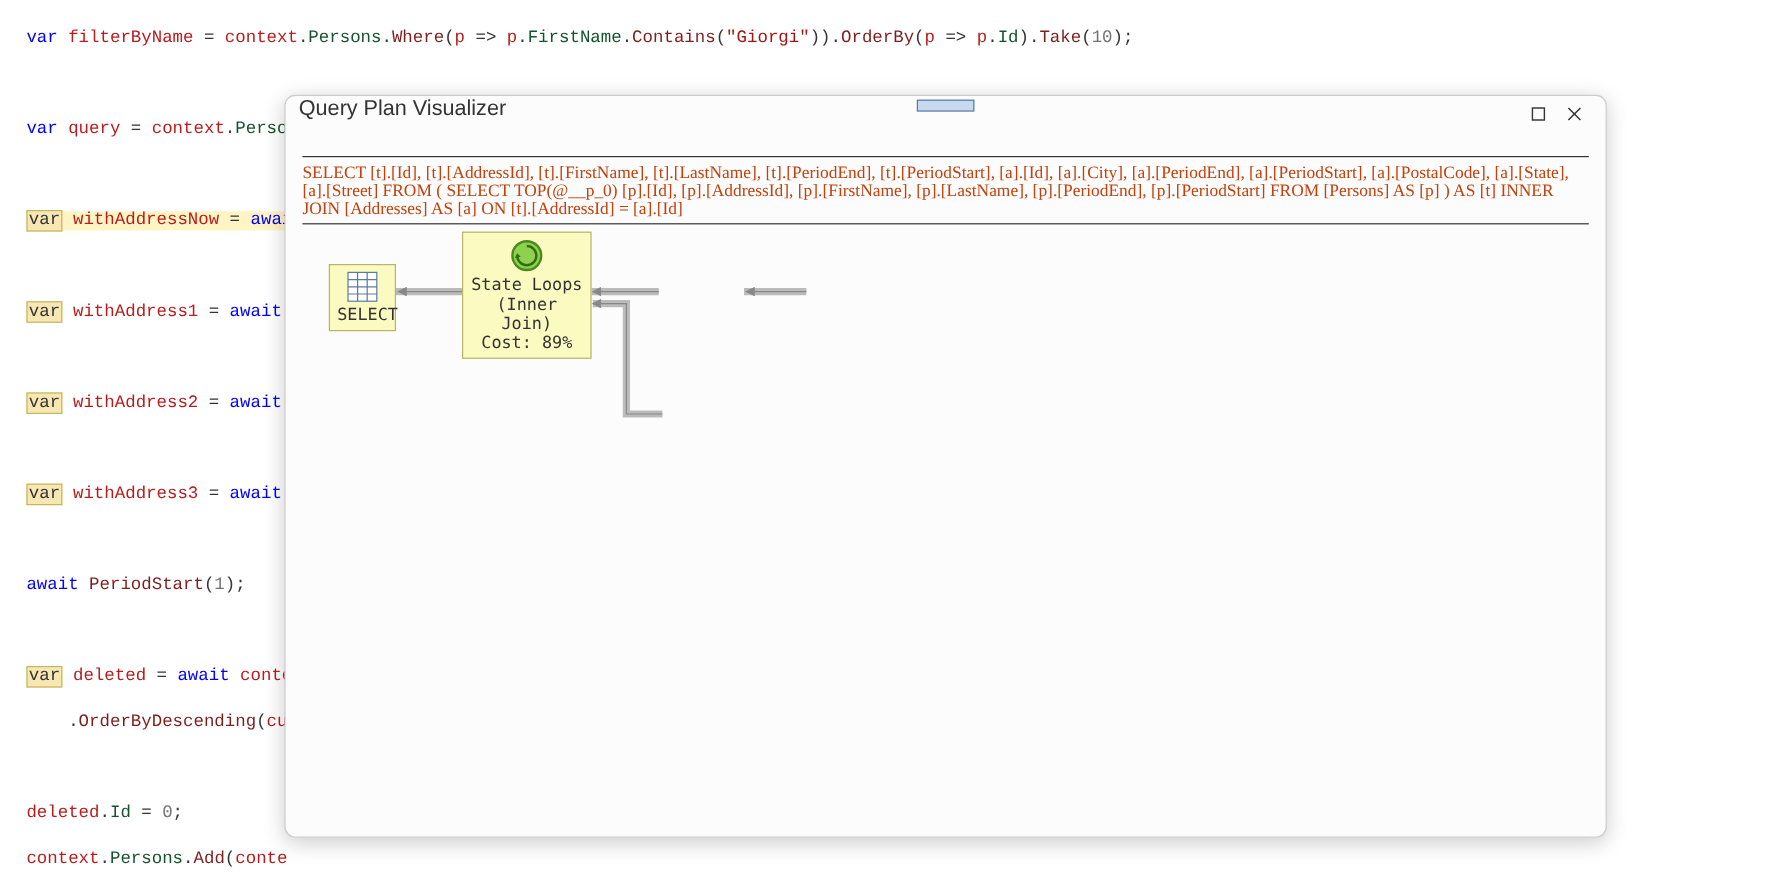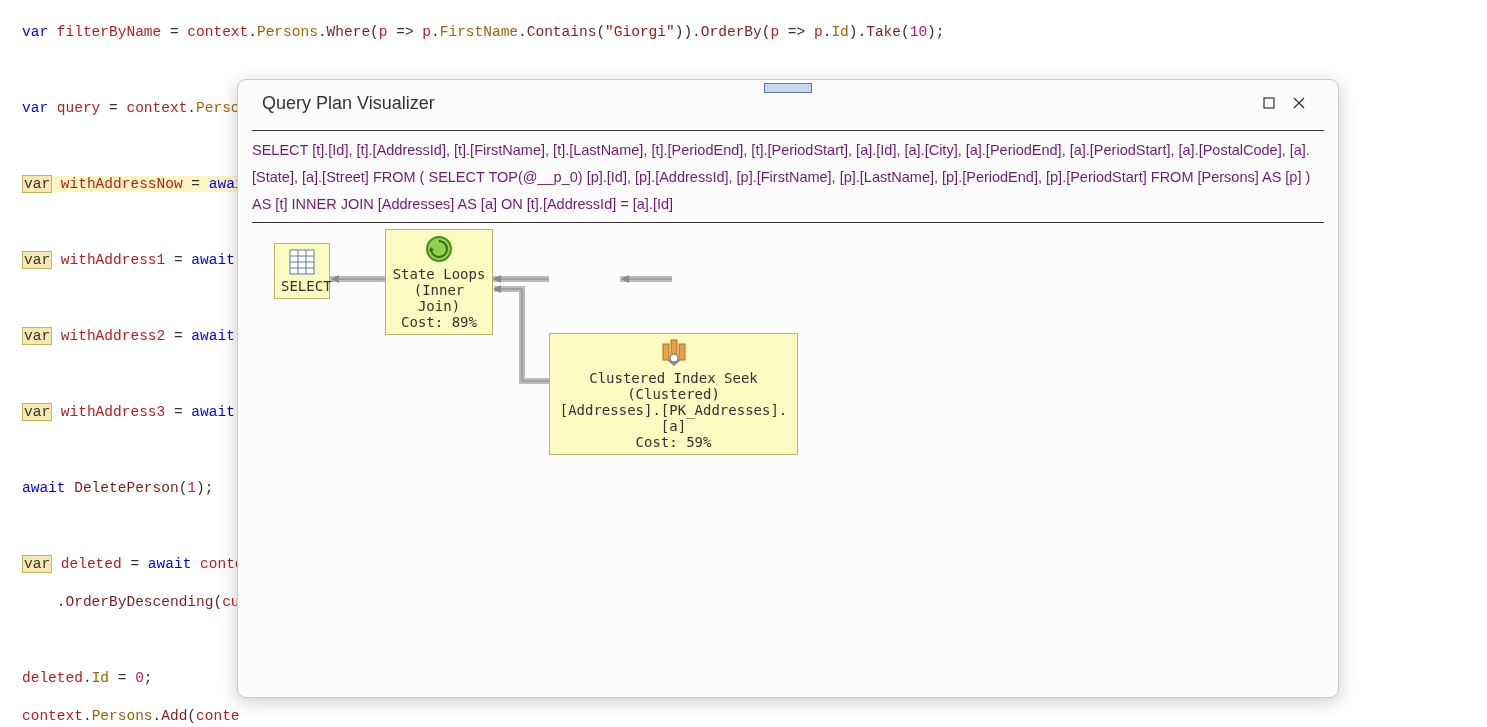--- a/index.html
+++ b/index.html
@@ -1,27 +1,27 @@
 <!DOCTYPE html>
 <html><head>
 <meta charset="utf-8">
 <style>
 html,body{margin:0;padding:0;width:1487px;height:727px;overflow:hidden;font-family:Consolas,'Courier New',monospace;font-size:14.5px;background:#fff;color:#333}
 .code-area{position:absolute;left:0;top:0;width:100%;padding:4px 0 0 22px;line-height:19px;white-space:pre}
-.k{color:#0000ff}.t{color:#a16207}.m{color:#7f1d1d}.s{color:#a31515}.c{color:#b91c1c}.num{color:#be185d}
+.k{color:#0000ff}.t{color:#14532d}.m{color:#7f1d1d}.s{color:#a31515}.c{color:#b91c1c}.num{color:#737373}
 .hl{background:#fff5c4}
 .box-var{background:#f7e7b2;border:1px solid #c8b560;padding:0 1px}
 .popup{position:absolute;left:237px;top:79px;width:1100px;height:617px;background:#fcfcfc;border:1px solid #ccc;border-radius:9px;box-shadow:0 4px 18px rgba(0,0,0,0.2);font-family:'Segoe UI',Arial,sans-serif}
 .popup-handle{position:absolute;left:526px;top:3px;width:46px;height:8px;border:1px solid #5a7aa8;background:#c7d9ee}
-.popup-header{display:flex;align-items:center;height:46px;padding:0 24px;border-bottom-width:0}
+.popup-header{display:flex;align-items:flex-start;height:46px;padding:0 11px;border-bottom-width:0}
 .popup-title{font-size:18px;color:#333;flex:1}
 .popup-btn{width:30px;height:30px;display:flex;align-items:center;justify-content:center;font-size:13px;color:#333;cursor:pointer}
 .popup-body{padding:4px 14px 0 14px}
 .hr{border:none;border-top:1px solid #333;margin:0 0 6px 0}
-.sql{font-family:Liberation Sans, sans-serif;font-size:14.5px;line-height:27px;color:#701a75;white-space:pre-wrap;padding:0 0 4px 0}
+.sql{font-family:Liberation Serif, serif;font-size:14.5px;line-height:15px;color:#c2410c;white-space:pre-wrap;padding:0 0 4px 0}
 .plan-canvas{position:relative;height:380px;margin-top:6px}
 .plan-node{position:absolute;border:1px solid #b8b568;background:#fbfac0;text-align:center;font-family:Consolas,monospace;font-size:14px;line-height:16px;color:#333;padding:4px 6px}
 .plan-node .ico{display:block;margin:0 auto 2px auto}
 svg.connector{position:absolute;overflow:visible}
 </style>
 </head>
 <body>
 
 <div class="code-area">
 <div><span class="k">var</span> <span class="c">filterByName</span> = <span class="c">context</span>.<span class="t">Persons</span>.<span class="m">Where</span>(<span class="c">p</span> =&gt; <span class="c">p</span>.<span class="t">FirstName</span>.<span class="m">Contains</span>(<span class="s">"Giorgi"</span>)).<span class="m">OrderBy</span>(<span class="c">p</span> =&gt; <span class="c">p</span>.<span class="t">Id</span>).<span class="m">Take</span>(<span class="num">10</span>);</div>
@@ -29,21 +29,21 @@
 <div><span class="k">var</span> <span class="c">query</span> = <span class="c">context</span>.<span class="t">Persons</span>.<span class="m">Include</span>(<span class="c">p</span> =&gt; <span class="c">p</span>.<span class="t">Address</span>).<span class="m">Take</span>(<span class="num">10</span>);</div>
 <div>&nbsp;</div>
 <div><span class="hl"><span class="box-var">var</span> <span class="c">withAddressNow</span> = <span class="k">await</span></span></div>
 <div>&nbsp;</div>
 <div><span class="box-var">var</span> <span class="c">withAddress1</span> = <span class="k">await</span> </div>
 <div>&nbsp;</div>
 <div><span class="box-var">var</span> <span class="c">withAddress2</span> = <span class="k">await</span> </div>
 <div>&nbsp;</div>
 <div><span class="box-var">var</span> <span class="c">withAddress3</span> = <span class="k">await</span> </div>
 <div>&nbsp;</div>
-<div><span class="k">await</span> <span class="m">DeletePerson</span>(<span class="num">1</span>);</div>
+<div><span class="k">await</span> <span class="m">PeriodStart</span>(<span class="num">1</span>);</div>
 <div>&nbsp;</div>
 <div><span class="box-var">var</span> <span class="c">deleted</span> = <span class="k">await</span> <span class="c">conte</span></div>
 <div>    .<span class="m">OrderByDescending</span>(<span class="c">cu</span></div>
 <div>&nbsp;</div>
 <div><span class="c">deleted</span>.<span class="t">Id</span> = <span class="num">0</span>;</div>
 <div><span class="c">context</span>.<span class="t">Persons</span>.<span class="m">Add</span>(<span class="c">conte</span></div>
 
 
 
 
@@ -99,21 +99,21 @@
         <line x1="297" y1="50" x2="240" y2="50" stroke="#bbb" stroke-width="6"></line>
         <line x1="297" y1="50" x2="242" y2="50" stroke="#888" stroke-width="1" marker-end="url(#arr)"></line>
 
         <line x1="420" y1="50" x2="368" y2="50" stroke="#bbb" stroke-width="6"></line>
         <line x1="420" y1="50" x2="370" y2="50" stroke="#888" stroke-width="1" marker-end="url(#arr)"></line>
 
         <polyline points="300,152 270,152 270,60 242,60" fill="none" stroke="#bbb" stroke-width="6"></polyline>
         <polyline points="300,152 270,152 270,60 242,60" fill="none" stroke="#888" stroke-width="1" marker-end="url(#arr)"></polyline>
       </svg>
 
-      <div class="plan-node" style="left:22px;top:14px;width:42px">
+      <div class="plan-node" style="left:22px;top:27px;width:42px">
         <svg class="ico" width="28" height="28">
           <rect x="2" y="2" width="24" height="24" fill="#fff" stroke="#5a7aa8"></rect>
           <line x1="2" y1="8" x2="26" y2="8" stroke="#5a7aa8"></line>
             <line x1="2" y1="14" x2="26" y2="14" stroke="#5a7aa8"></line>
             <line x1="2" y1="20" x2="26" y2="20" stroke="#5a7aa8"></line>
           <line x1="10" y1="2" x2="10" y2="26" stroke="#5a7aa8"></line>
             <line x1="18" y1="2" x2="18" y2="26" stroke="#5a7aa8"></line>
         </svg>
         <span>SELECT</span>
       </div>
@@ -124,28 +124,16 @@
           <path d="M15 7 a8 8 0 1 1 -8 8" fill="none" stroke="#2f6f10" stroke-width="2"></path>
           <path d="M7 13 l-2 4 l5 -1 z" fill="#2f6f10"></path>
         </svg>
         <div>State Loops</div>
         <div>(Inner Join)</div>
         <div>Cost: 89%</div>
       </div>
 
 
 
-      <div class="plan-node" style="left:297px;top:104px;width:235px">
-        <svg class="ico" width="34" height="30">
-          <rect x="6" y="6" width="6" height="16" fill="#e7a24a" stroke="#b07020"></rect>
-          <rect x="14" y="2" width="6" height="20" fill="#e7a24a" stroke="#b07020"></rect>
-          <rect x="22" y="6" width="6" height="16" fill="#e7a24a" stroke="#b07020"></rect>
-          <path d="M10 22 L17 28 L24 22 Z" fill="#888"></path>
-          <circle cx="17" cy="20" r="4" fill="#fff" stroke="#888" stroke-width="1.5"></circle>
-        </svg>
-        <div>Clustered Index Seek (Clustered)</div>
-        <div>[Addresses].[PK_Addresses].[a]</div>
-        <div>Cost: 59%</div>
-      </div>
 
     </div>
   </div>
 </div>
 
 </body></html>

